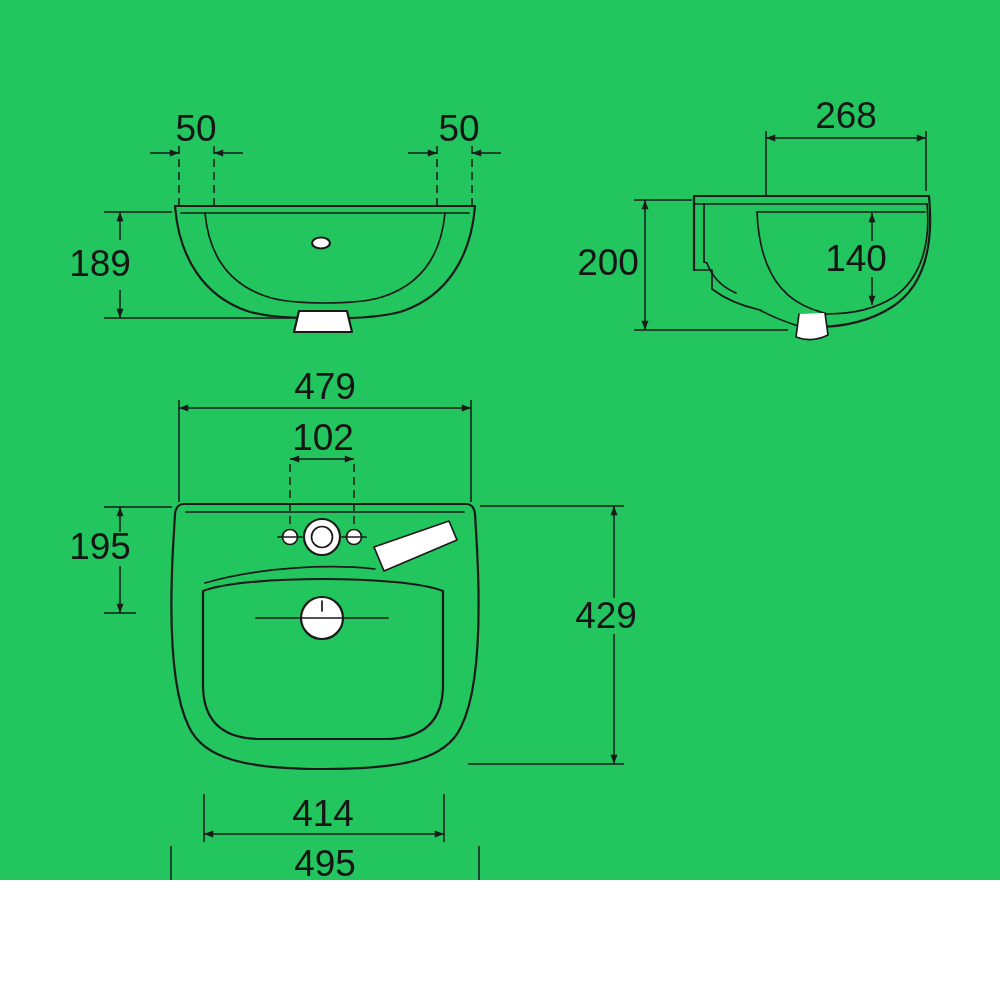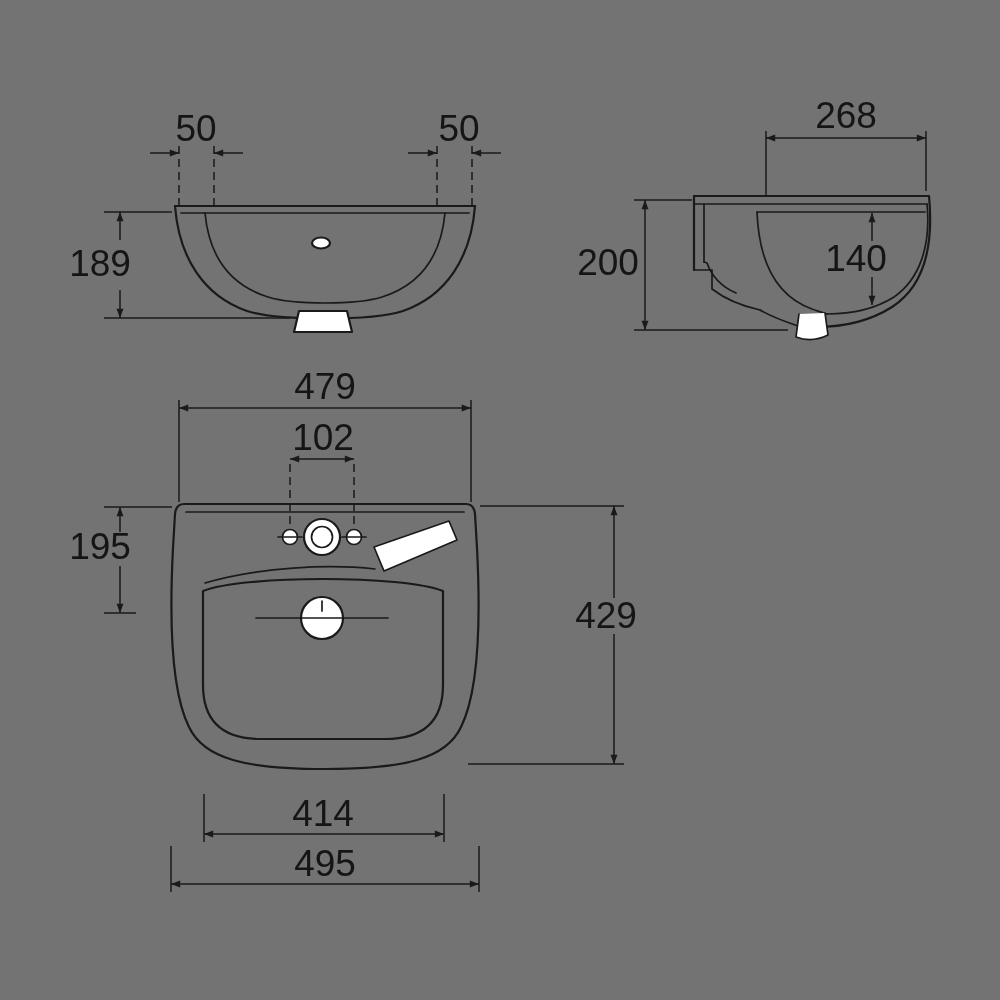--- a/index.html
+++ b/index.html
@@ -1,16 +1,16 @@
 <!DOCTYPE html>
 <html><head>
 <meta charset="utf-8">
 <style>
   html,body{margin:0;padding:0;background:#ffffff;}
-  .stage{width:1000px;height:1000px;background:#737373;overflow:hidden;}
+  .stage{width:1000px;height:880px;background:#22c55e;overflow:hidden;}
   svg{display:block;}
   .obj{stroke:#1a1a1a;stroke-width:2.2;fill:none;stroke-linejoin:round;stroke-linecap:round;}
   .thin{stroke-width:1.7;}
   .dim{stroke:#1a1a1a;stroke-width:1.5;fill:none;}
   .dash{stroke-dasharray:8 5;}
   .wfill{fill:#ffffff;}
   .dimtext{font-family:"Liberation Sans", sans-serif;font-size:37px;fill:#151515;
            text-anchor:middle;stroke:none;}
 </style>
 </head>

